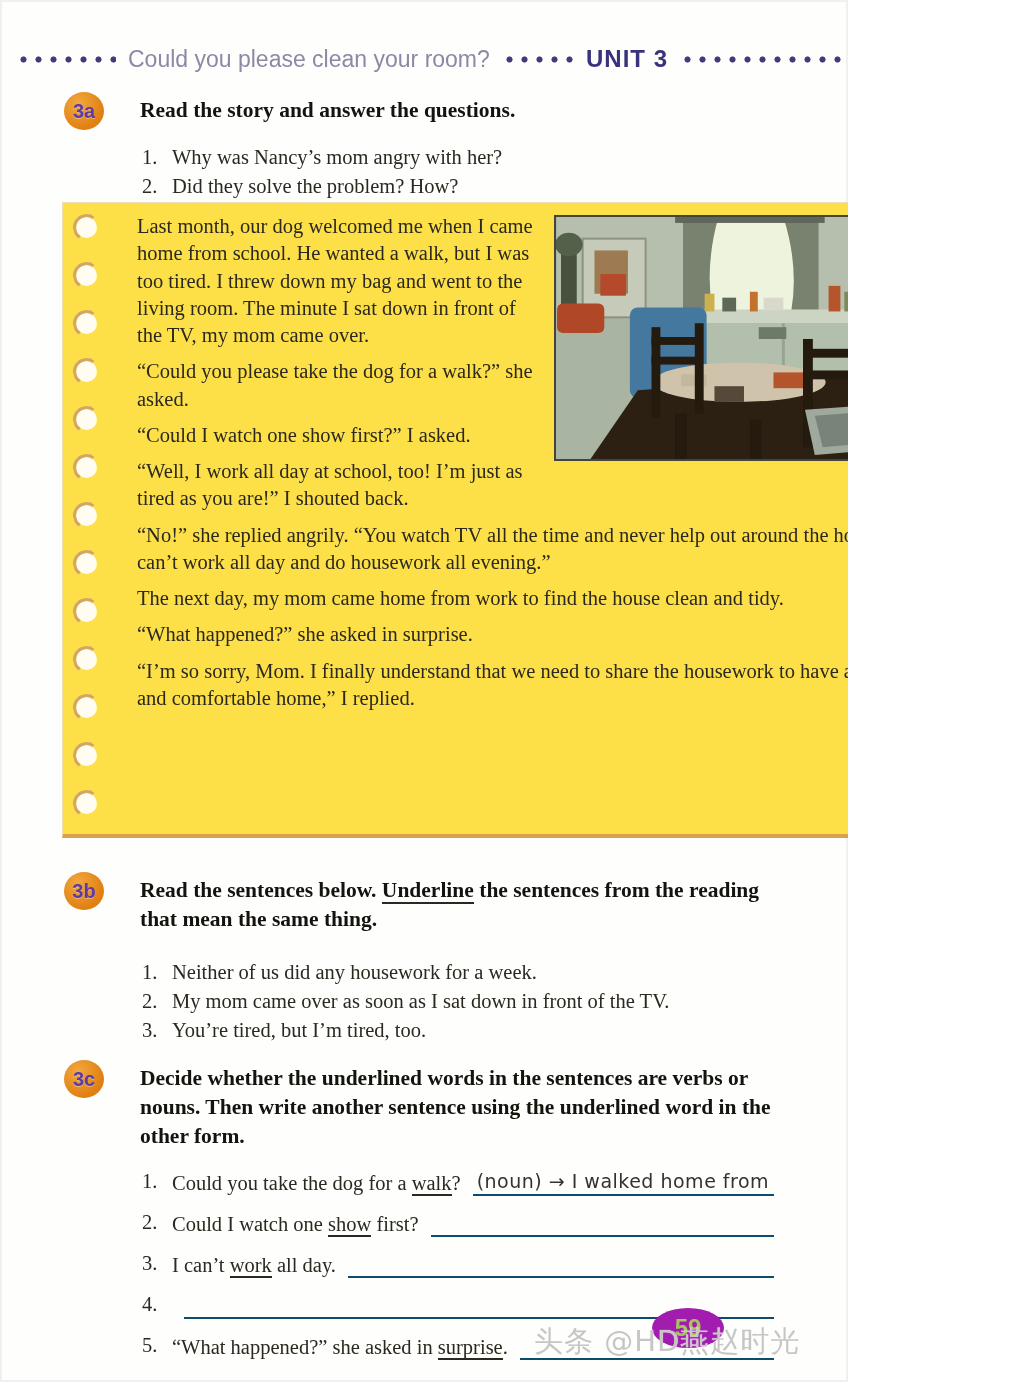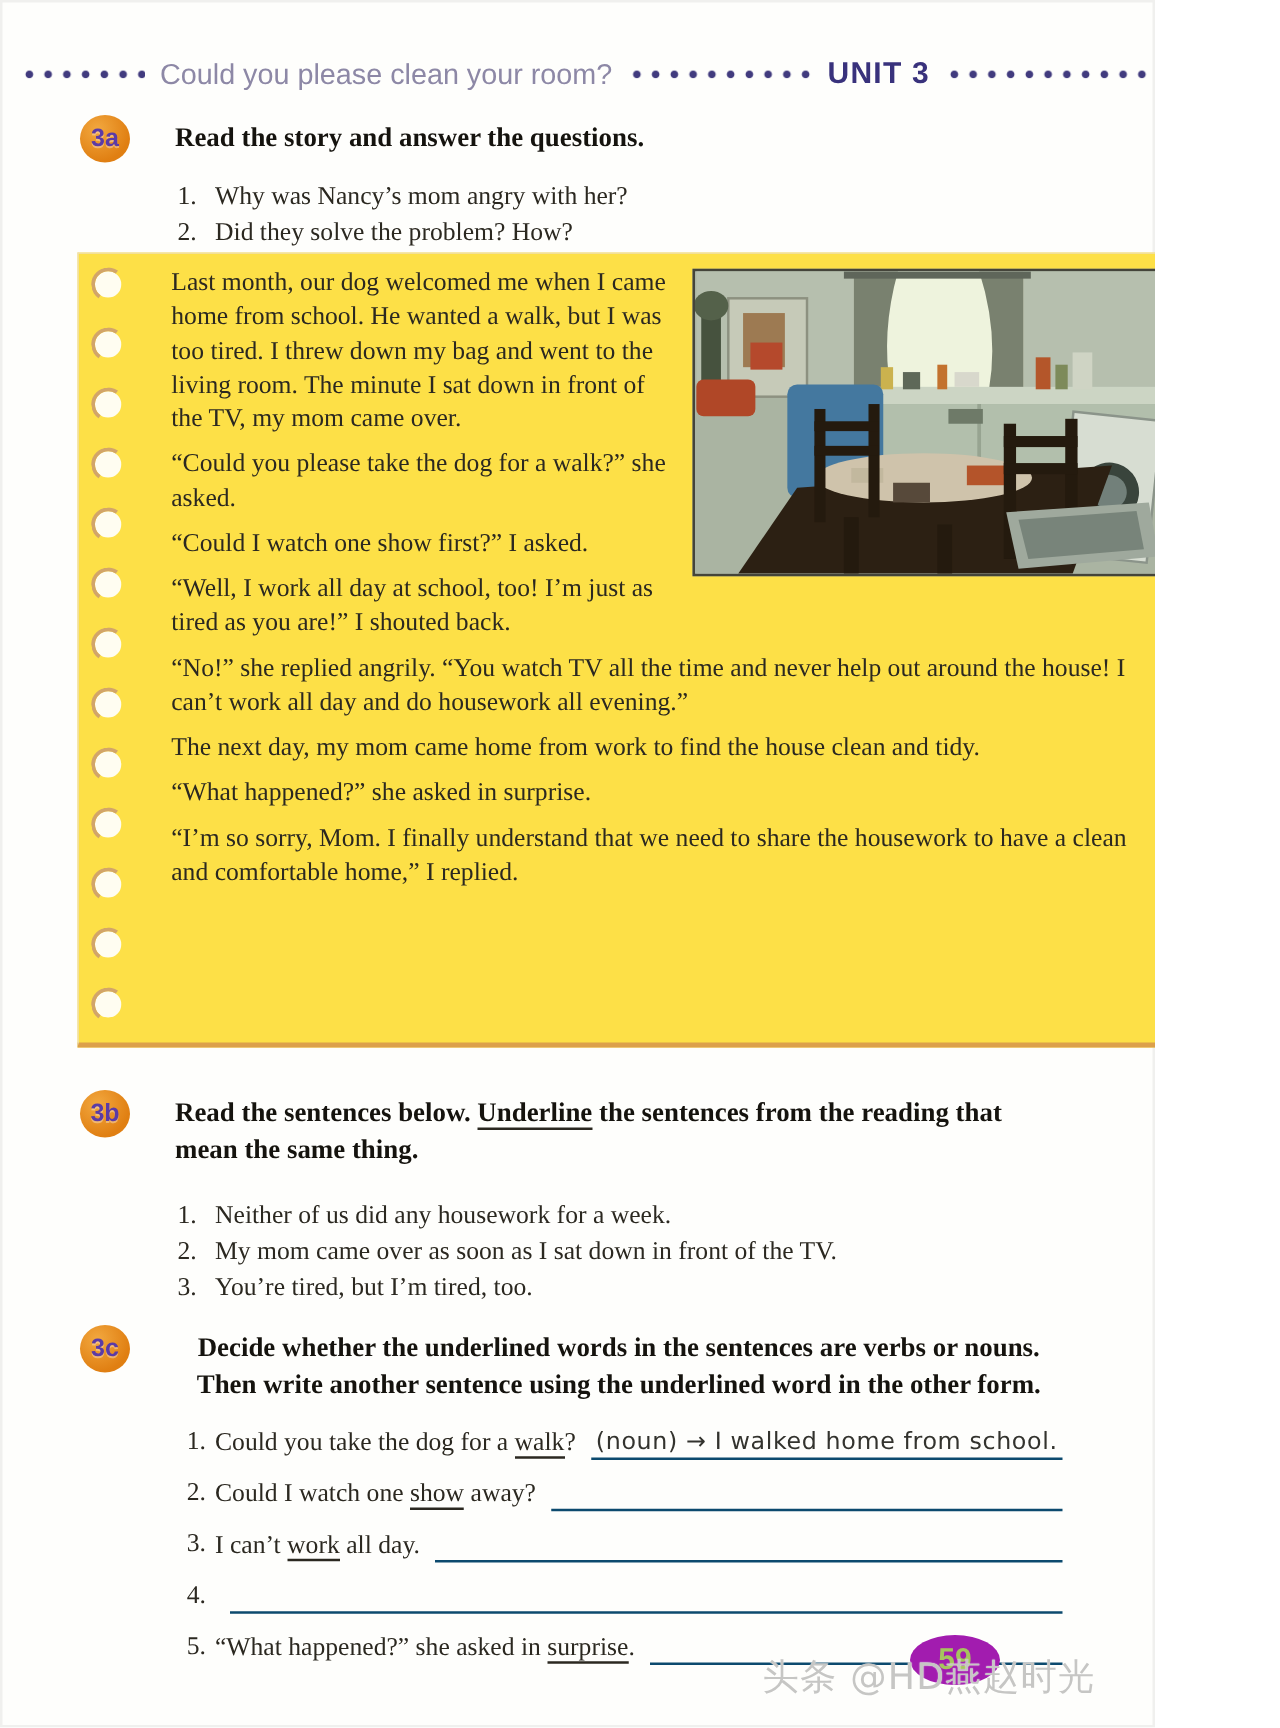--- a/index.html
+++ b/index.html
@@ -1,16 +1,16 @@
 <!DOCTYPE html>
 <html><head>
 <meta charset="utf-8">
 <style>
   html,body{margin:0;padding:0;background:#ffffff;}
-  .page{position:relative;width:924px;height:1382px;background:#fefefc;overflow:hidden;
+  .page{position:relative;width:848px;height:1382px;background:#fefefc;overflow:hidden;
         font-family:"Liberation Serif",serif;color:#2b2820;box-shadow:inset 0 0 0 2px #f0f0ee;}
 
   
   .header{position:absolute;top:44px;left:16px;right:0;display:flex;align-items:center;gap:12px;height:30px;}
   .dots{height:9px;background-image:radial-gradient(circle,#413b7e 2.7px,transparent 3.4px);
         background-size:15px 9px;background-repeat:repeat-x;background-position:left center;}
   .dots.left{width:100px;}
   .dots.mid{flex:1;}
   .dots.right{width:168px;}
   .header-title{font-family:"Liberation Sans",sans-serif;font-size:23px;color:#8d88a6;white-space:nowrap;}
@@ -199,35 +199,35 @@
         <span class="qnum">2.</span>
         <span>My mom came over as soon as I sat down in front of the TV.</span>
       </div>
       <div class="qrow">
         <span class="qnum">3.</span>
         <span>You’re tired, but I’m tired, too.</span>
       </div>
     </div>
   </div>
 
-  <div class="section" style="top:1064px;text-align:center;">
+  <div class="section" style="top:1064px;">
     <div class="badge">3c</div>
     <div class="sec-heading" style="max-width:840px;">Decide whether the underlined words in the sentences are verbs or nouns. Then write another sentence using the underlined word in the other form.</div>
 
     <div class="qlist" style="margin-top:18px;">
 
       <div class="citem">
         <span class="qnum">1.</span>
         <span class="csent"><span>Could you take the dog for a </span><span class="uword">walk</span><span>?</span></span>
         <span class="blank"><span class="answer">(noun) → I walked home from school. (verb)</span></span>
       </div>
 
       <div class="citem">
         <span class="qnum">2.</span>
-        <span class="csent"><span>Could I watch one </span><span class="uword">show</span><span> away?</span></span>
+        <span class="csent"><span>Could I watch one </span><span class="uword">show</span><span> first?</span></span>
         <span class="blank"><span class="answer"></span></span>
       </div>
 
       <div class="citem">
         <span class="qnum">3.</span>
         <span class="csent"><span>I can’t </span><span class="uword">work</span><span> all day.</span></span>
         <span class="blank"><span class="answer"></span></span>
       </div>
 
       <div class="citem">

